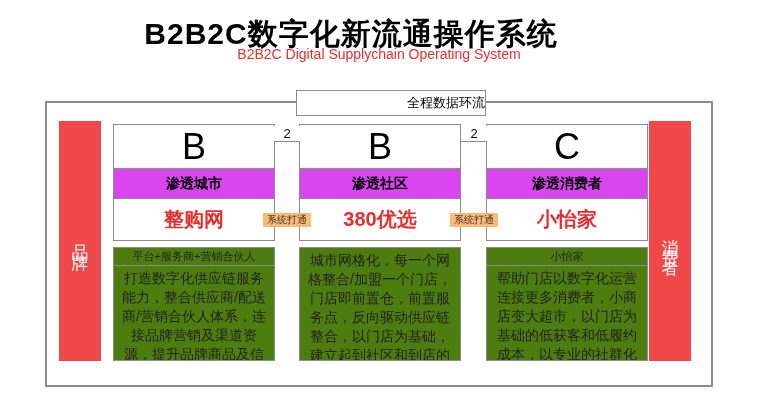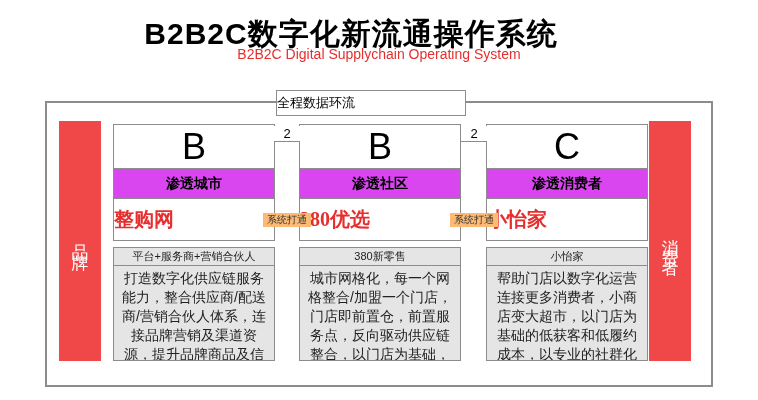--- a/index.html
+++ b/index.html
@@ -19,23 +19,23 @@
     position:absolute;top:46px;left:0;width:758px;
     text-align:center;font-size:14px;color:var(--text_red);
   }
 
   .frame{
     position:absolute;left:45px;top:101px;width:668px;height:286px;
     border:2px solid var(--line_gray);background:transparent;
   }
 
   .top-label{
-    position:absolute;left:276px;top:90px;width:190px;height:26px;
+    position:absolute;left:296px;top:90px;width:190px;height:26px;
     background:#fff;border:1px solid var(--line_gray);z-index:3;
-    text-align:left;line-height:24px;font-size:13px;color:#000;
+    text-align:right;line-height:24px;font-size:13px;color:#000;
   }
 
   .side-bar{
     position:absolute;top:121px;width:42px;height:240px;
     background:var(--accent_red);z-index:2;
     display:flex;align-items:center;justify-content:center;
   }
   .side-bar span{
     writing-mode:vertical-rl;text-orientation:upright;
     color:#ffffff;font-size:17px;letter-spacing:10px;font-weight:400;
@@ -47,24 +47,24 @@
   .col .letter{
     height:45px;border:1px solid var(--line_gray);background:#fff;
     text-align:center;line-height:43px;font-size:36px;font-weight:400;color:#000;
   }
   .col .target{
     height:31px;margin-top:-1px;border:1px solid var(--line_gray);background:#d946ef;
     text-align:center;line-height:29px;font-size:14px;font-weight:700;color:#000;
   }
   .col .brand{
     height:43px;margin-top:-1px;border:1px solid var(--line_gray);background:#fff;
-    line-height:41px;font-size:20px;font-weight:700;color:var(--text_red);font-family:Liberation Serif, serif;
+    text-align:center;line-height:41px;font-size:20px;font-weight:700;color:var(--text_red);
   }
   .col .info{
-    margin-top:6px;border:1px solid var(--line_gray);background:#e5e5e5;height:114px;overflow:hidden;
+    margin-top:6px;border:1px solid var(--line_gray);background:#4d7c0f;height:114px;overflow:hidden;
   }
   .col .info-head{
     height:18px;border-bottom:1px solid var(--line_gray);
     text-align:center;line-height:17px;font-size:11px;color:#222;
   }
   .col .info-body{
     padding:3px 5px;font-size:14px;line-height:19px;color:#222;text-align:center;
   }
 
   .conn2{
@@ -104,21 +104,20 @@
     <div class="info-head">平台+服务商+营销合伙人</div>
     <div class="info-body">打造数字化供应链服务能力，整合供应商/配送商/营销合伙人体系，连接品牌营销及渠道资源，提升品牌商品及信息流转的效率。</div>
   </div>
 </div>
 
 <div class="col" style="left:299px">
   <div class="letter">B</div>
   <div class="target">渗透社区</div>
   <div class="brand">380优选</div>
   <div class="info">
-    <div class="info-head">380新零售</div>
     <div class="info-body">城市网格化，每一个网格整合/加盟一个门店，门店即前置仓，前置服务点，反向驱动供应链整合，以门店为基础，建立起到社区和到店的服务能力。</div>
   </div>
 </div>
 
 <div class="col" style="left:486px">
   <div class="letter">C</div>
   <div class="target">渗透消费者</div>
   <div class="brand">小怡家</div>
   <div class="info">
     <div class="info-head">小怡家</div>

